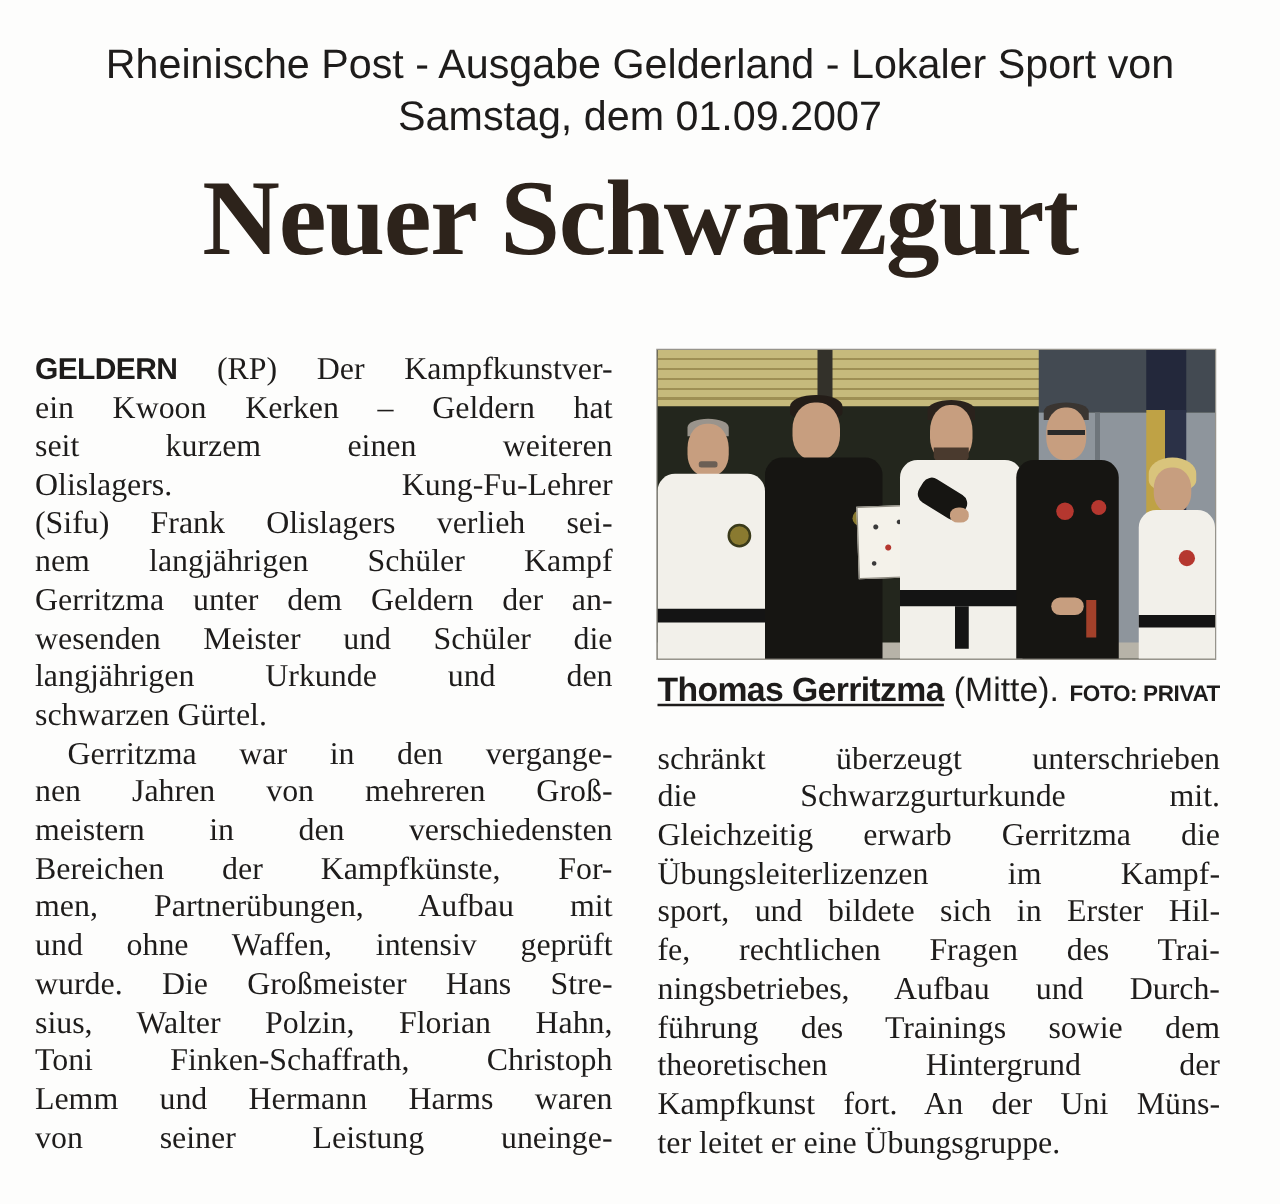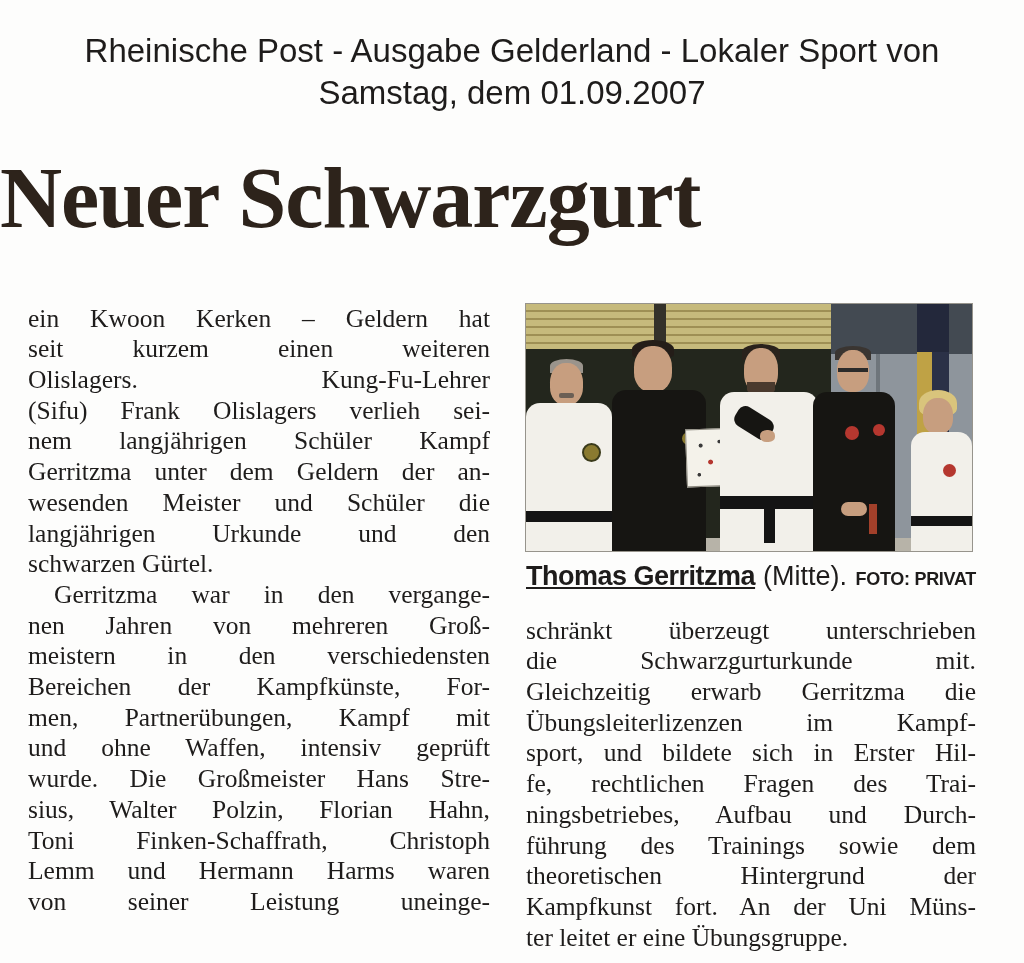--- a/index.html
+++ b/index.html
@@ -9,21 +9,21 @@
     color:var(--ink,#1e1c1b);
     font-family:"Liberation Serif",serif;
   }
   .sheet{width:1024px;height:724px;position:relative;}
 
   
   .masthead{padding-top:30px;text-align:center;
     font-family:"Liberation Sans",sans-serif;
     font-size:33px;line-height:42px;color:var(--ink,#1e1c1b);}
   
-  .headline{margin-top:36px;text-align:left;
+  .headline{margin-top:12px;text-align:center;
     font-family:"Liberation Serif",serif;font-weight:700;
     font-size:86px;line-height:96px;letter-spacing:-1px;
     color:var(--headline-ink,#2d231b);}
 
   
   .columns{margin:22px 20px 0 28px;display:flex;gap:36px;}
   .col-left{width:462px;}
   .col-right{width:450px;}
   .btext{font-size:25.5px;line-height:30.7px;color:var(--ink,#1e1c1b);}
   .bline{text-align:justify;text-align-last:justify;white-space:normal;}
@@ -90,20 +90,21 @@
   <div class="masthead">
     <div>Rheinische Post - Ausgabe Gelderland - Lokaler Sport von</div>
     <div>Samstag, dem 01.09.2007</div>
   </div>
 
   <h1 class="headline">Neuer Schwarzgurt</h1>
 
   <div class="columns">
 
     <div class="col-left btext">
+      <div class="bline"><span class="dateline">GELDERN</span> <span>(RP)</span> <span>Der Kampfkunstver-</span></div>
       <div>
 
           <div class="bline">ein Kwoon Kerken – Geldern hat</div>
 
           <div class="bline">seit kurzem einen weiteren</div>
 
           <div class="bline">Olislagers. Kung-Fu-Lehrer</div>
 
           <div class="bline">(Sifu) Frank Olislagers verlieh sei-</div>
 
@@ -118,21 +119,21 @@
           <div class="bline noj">schwarzen Gürtel.</div>
 
           <div class="bline ind">Gerritzma war in den vergange-</div>
 
           <div class="bline">nen Jahren von mehreren Groß-</div>
 
           <div class="bline">meistern in den verschiedensten</div>
 
           <div class="bline">Bereichen der Kampfkünste, For-</div>
 
-          <div class="bline">men, Partnerübungen, Kampf mit</div>
+          <div class="bline">men, Partnerübungen, Aufbau mit</div>
 
           <div class="bline">und ohne Waffen, intensiv geprüft</div>
 
           <div class="bline">wurde. Die Großmeister Hans Stre-</div>
 
           <div class="bline">sius, Walter Polzin, Florian Hahn,</div>
 
           <div class="bline">Toni Finken-Schaffrath, Christoph</div>
 
           <div class="bline">Lemm und Hermann Harms waren</div>

